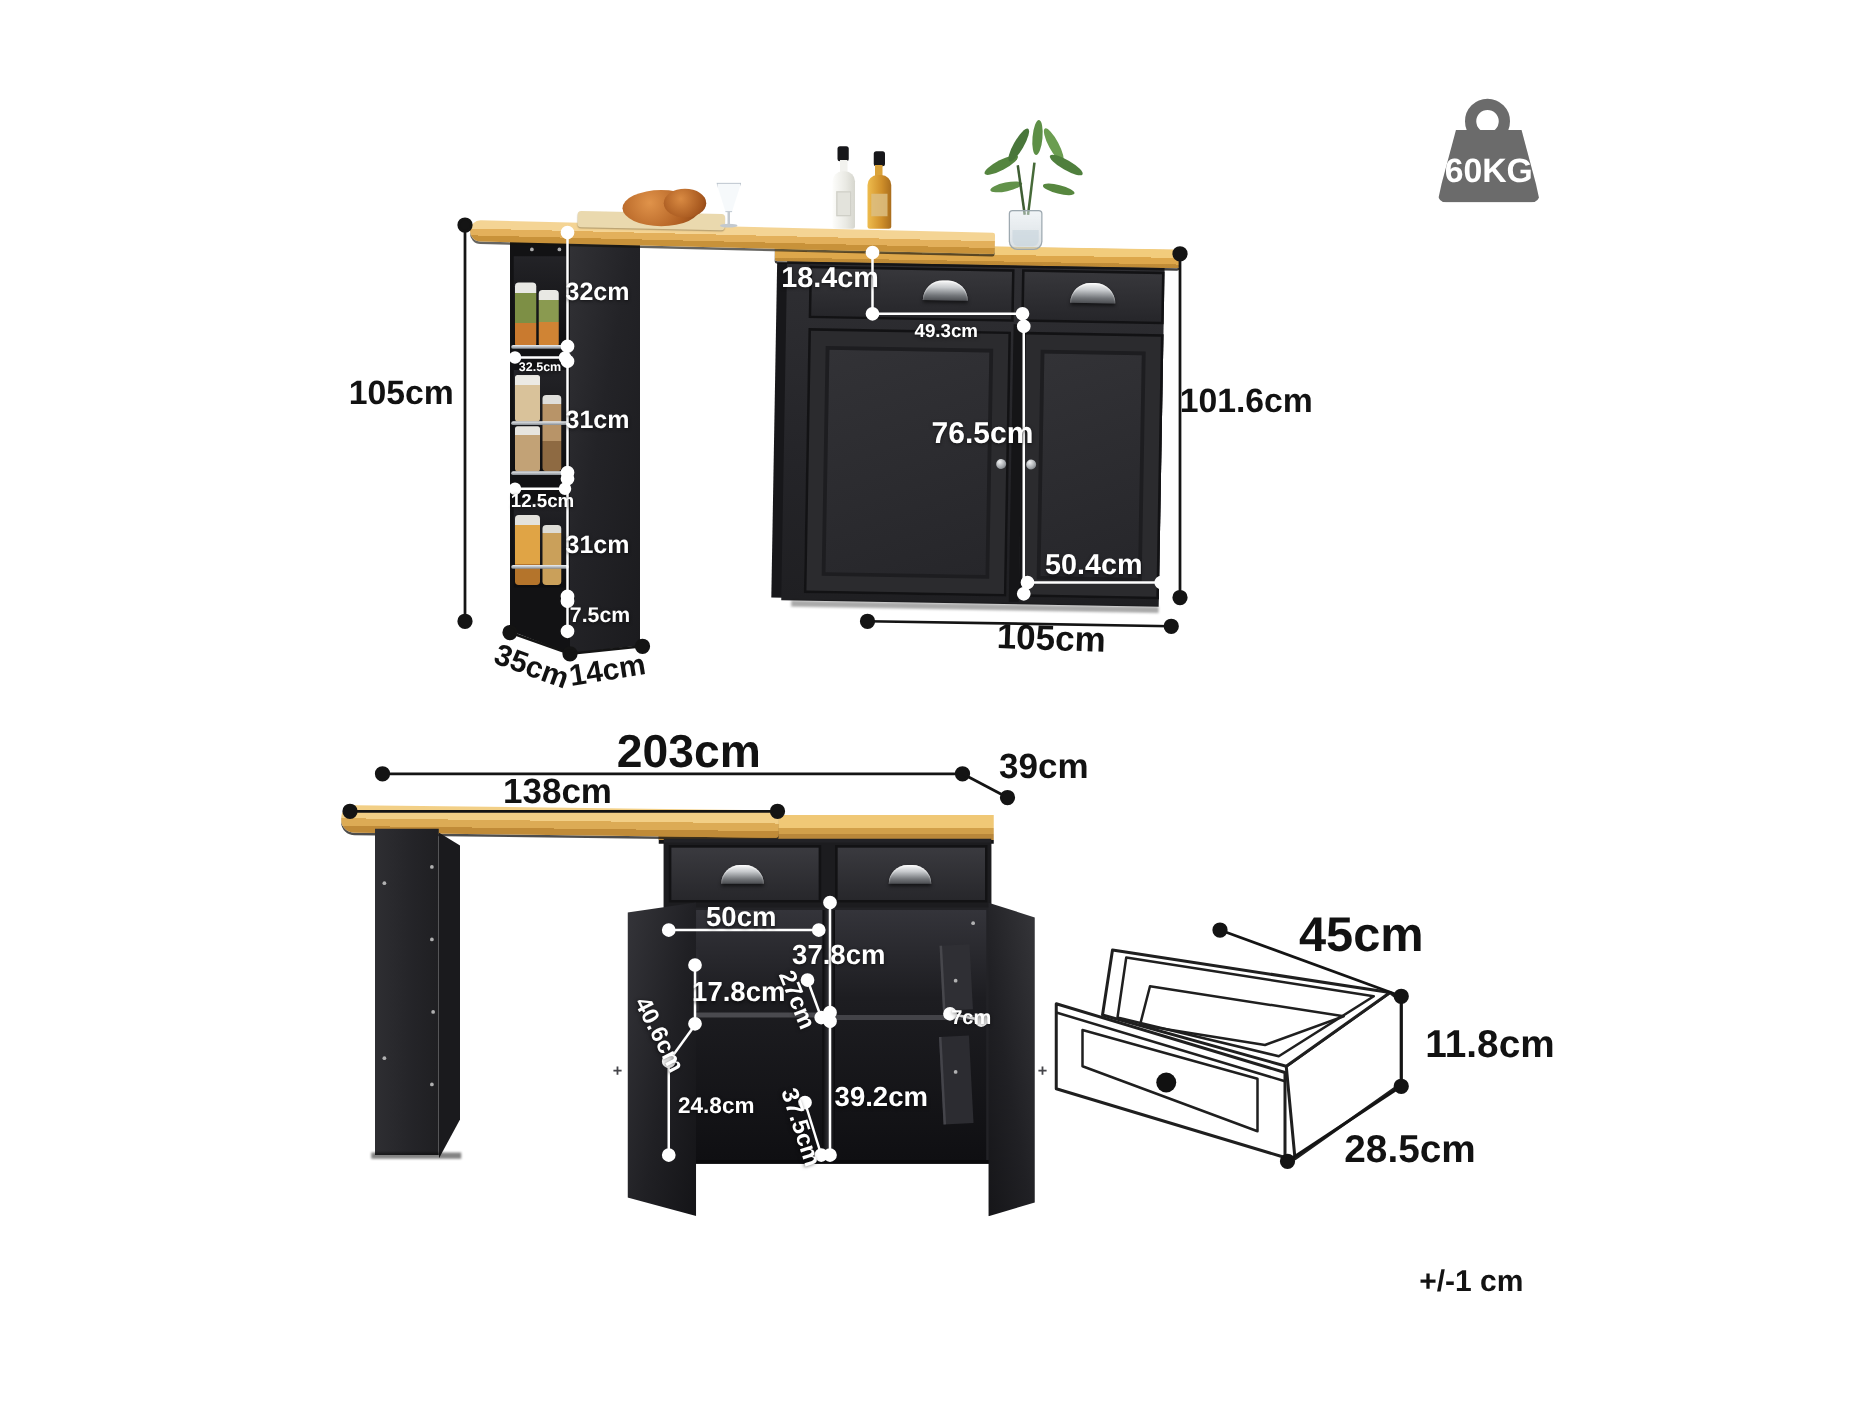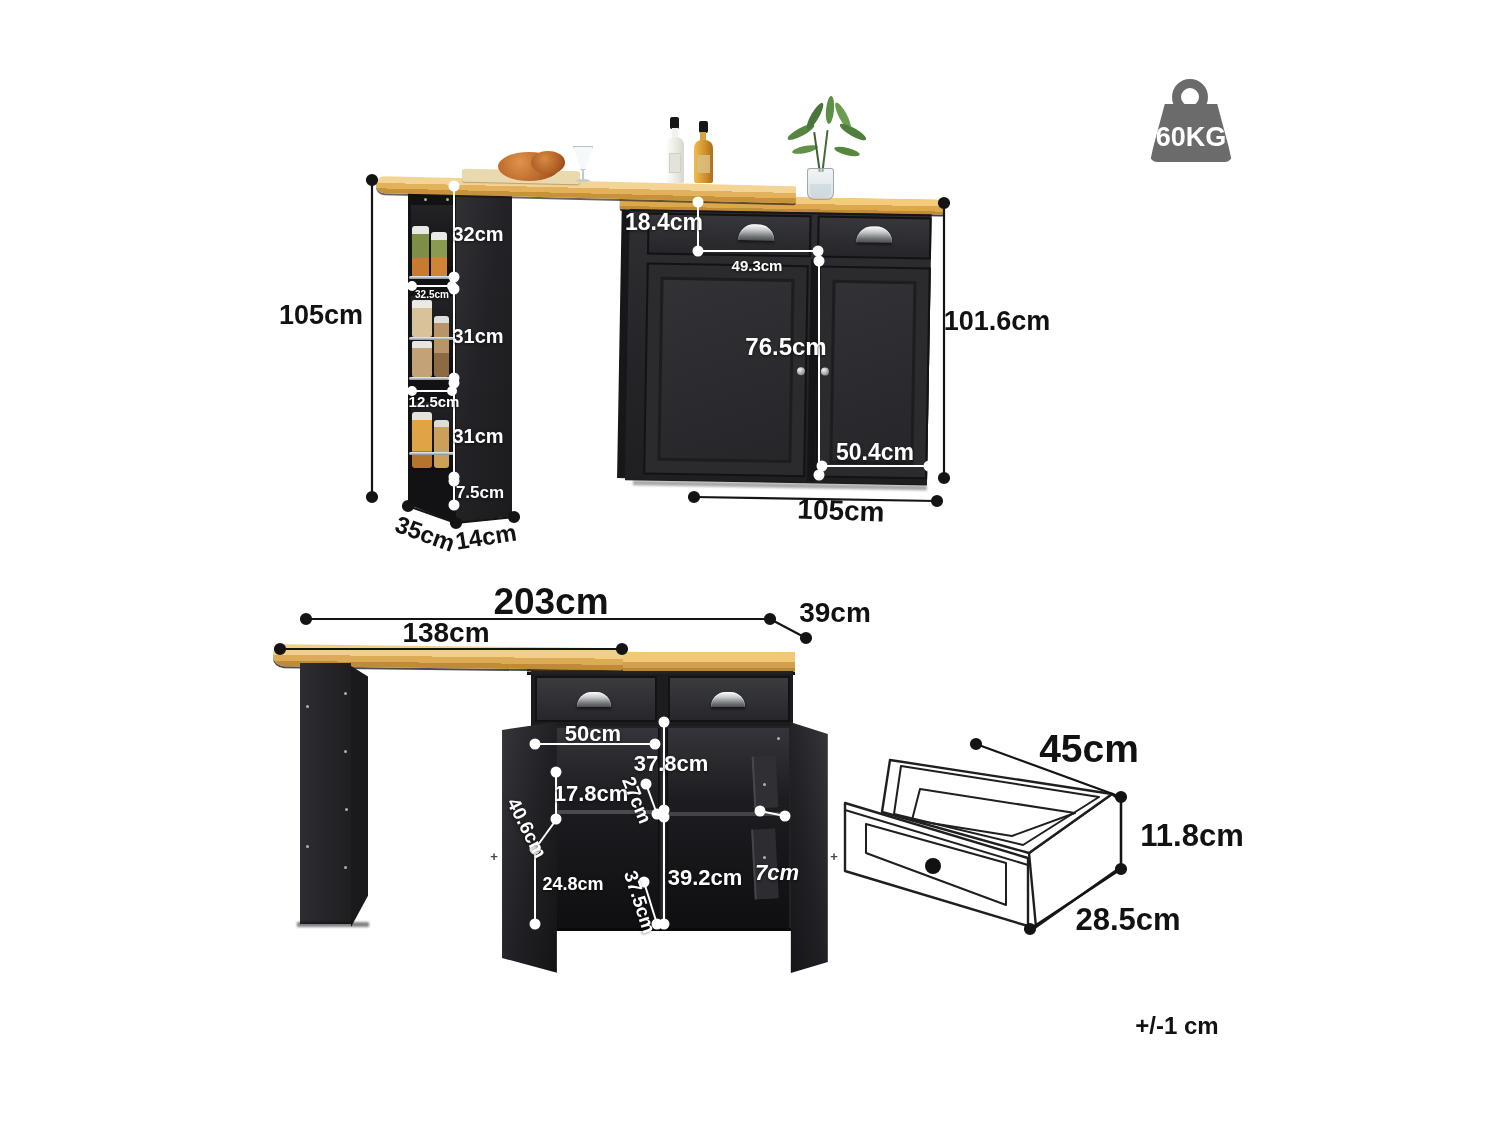--- a/index.html
+++ b/index.html
@@ -277,21 +277,21 @@
   <div class="lbl lw" style="left:875px;top:452px;font-size:23px;">50.4cm</div>
 
   <div class="lbl lb" style="left:551px;top:601px;font-size:37px;">203cm</div>
   <div class="lbl lb" style="left:835px;top:613px;font-size:28px;">39cm</div>
   <div class="lbl lb" style="left:446px;top:633px;font-size:28px;">138cm</div>
 
   <div class="lbl lw" style="left:593px;top:734px;font-size:22px;">50cm</div>
   <div class="lbl lw" style="left:671px;top:764px;font-size:22px;">37.8cm</div>
   <div class="lbl lw" style="left:591px;top:794px;font-size:22px;">17.8cm</div>
   <div class="lbl lw" style="left:637px;top:800px;font-size:19px;transform:translate(-50%,-50%) rotate(68deg);">27cm</div>
-  <div class="lbl lw" style="left:777px;top:873px;font-size:22px;font-style:italic;">7cm</div>
+  <div class="lbl lw" style="left:777px;top:815px;font-size:16px;">7cm</div>
   <div class="lbl lw" style="left:527px;top:828px;font-size:19px;transform:translate(-50%,-50%) rotate(63deg);">40.6cm</div>
   <div class="lbl lw" style="left:573px;top:884px;font-size:18px;">24.8cm</div>
   <div class="lbl lw" style="left:640px;top:902px;font-size:19px;transform:translate(-50%,-50%) rotate(72deg);">37.5cm</div>
   <div class="lbl lw" style="left:705px;top:878px;font-size:22px;">39.2cm</div>
 
   <div class="lbl lb" style="left:1089px;top:748px;font-size:39px;">45cm</div>
   <div class="lbl lb" style="left:1192px;top:835px;font-size:31px;">11.8cm</div>
   <div class="lbl lb" style="left:1128px;top:919px;font-size:31px;">28.5cm</div>
 
   <div class="lbl lb" style="left:1177px;top:1026px;font-size:24px;">+/-1 cm</div>

